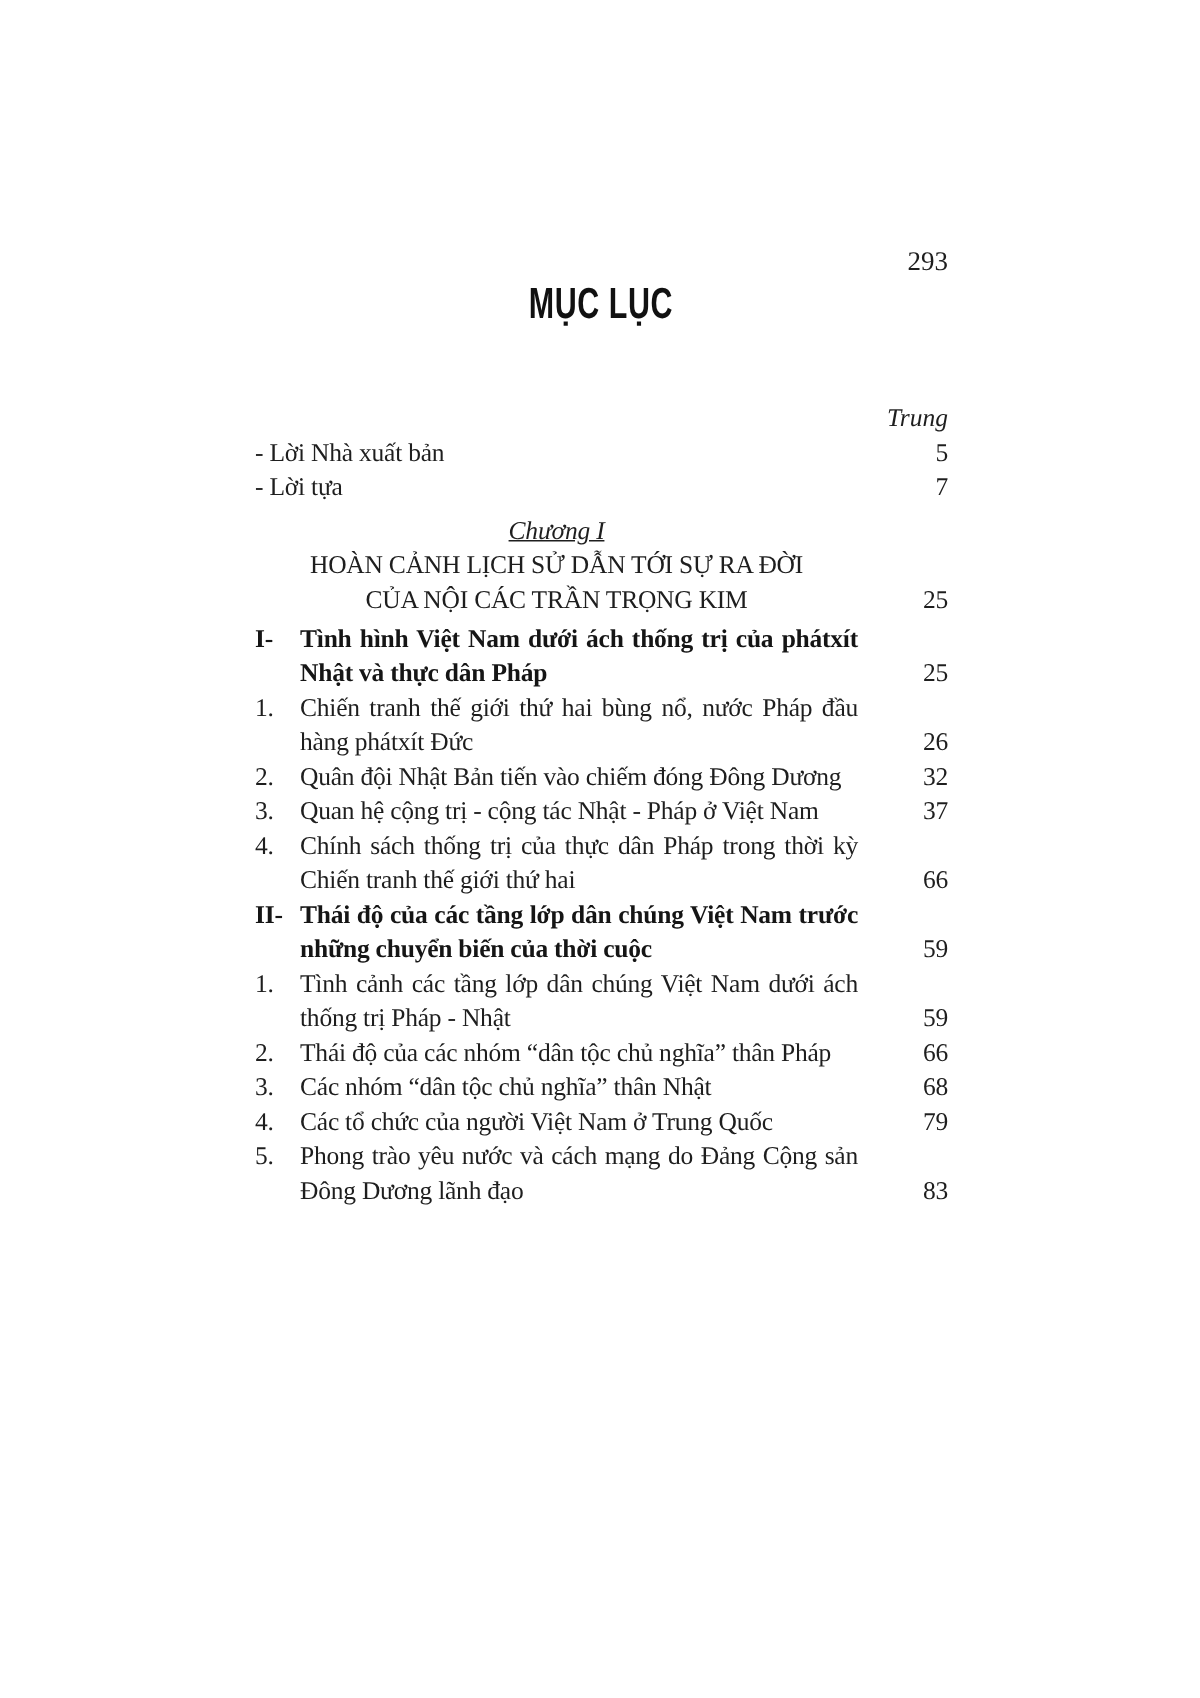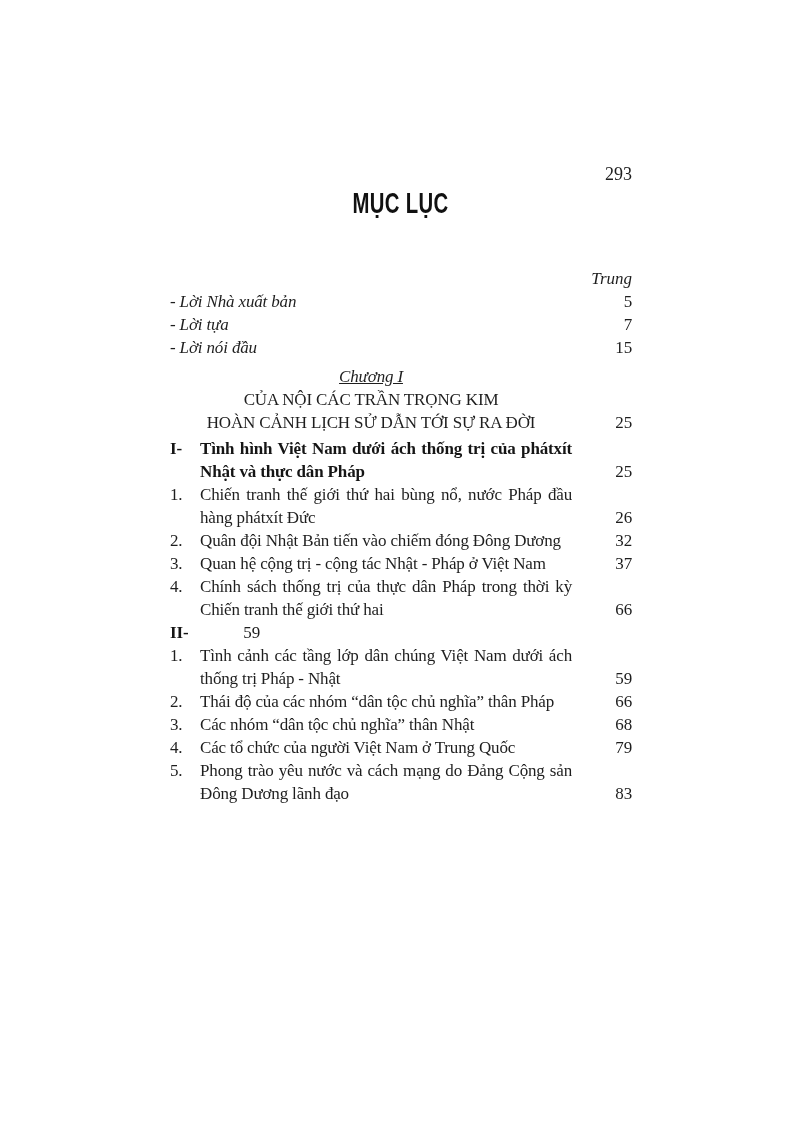--- a/index.html
+++ b/index.html
@@ -79,21 +79,20 @@
     text-align: justify;
     text-align-last: justify;
   }
   .pagenum {
     flex: none;
     width: 60px;
     text-align: right;
     align-self: flex-end;
   }
   .front .text {
-    font-style: italic;
   }
   .bold .marker,
   .bold .text {
     font-weight: 700;
     color: #151515;
   }
   
   .chapter {
     margin-top: 6px;
   }
@@ -126,32 +125,26 @@
           <span class="l">- Lời Nhà xuất bản</span>
         </span>
       <span class="pagenum">5</span>
     </div>
     <div class="row front">
       <span class="text">
           <span class="l">- Lời tựa</span>
         </span>
       <span class="pagenum">7</span>
     </div>
-    <div class="row front">
-      <span class="text">
-          <span class="l">- Lời nói đầu</span>
-        </span>
-      <span class="pagenum">15</span>
-    </div>
 
     <div class="row chapter">
       <span class="text">
         <span class="l chapter-label">Chương I</span>
+        <span class="l">HOÀN CẢNH LỊCH SỬ DẪN TỚI SỰ RA ĐỜI</span>
         <span class="l">CỦA NỘI CÁC TRẦN TRỌNG KIM</span>
-        <span class="l">HOÀN CẢNH LỊCH SỬ DẪN TỚI SỰ RA ĐỜI</span>
       </span>
       <span class="pagenum">25</span>
     </div>
 
     <div class="row bold mt3">
       <span class="marker">I-</span>
       <span class="text">
         <span class="l j">Tình hình Việt Nam dưới ách thống trị của phátxít</span>
         <span class="l">Nhật và thực dân Pháp</span>
       </span>
@@ -187,20 +180,24 @@
       <span class="marker">4.</span>
       <span class="text">
         <span class="l j">Chính sách thống trị của thực dân Pháp trong thời kỳ</span>
         <span class="l">Chiến tranh thế giới thứ hai</span>
       </span>
       <span class="pagenum">66</span>
     </div>
 
     <div class="row bold">
       <span class="marker">II-</span>
+      <span class="text">
+        <span class="l j">Thái độ của các tầng lớp dân chúng Việt Nam trước</span>
+        <span class="l">những chuyển biến của thời cuộc</span>
+      </span>
       <span class="pagenum">59</span>
     </div>
 
     <div class="row">
       <span class="marker">1.</span>
       <span class="text">
         <span class="l j">Tình cảnh các tầng lớp dân chúng Việt Nam dưới ách</span>
         <span class="l">thống trị Pháp - Nhật</span>
       </span>
       <span class="pagenum">59</span>

